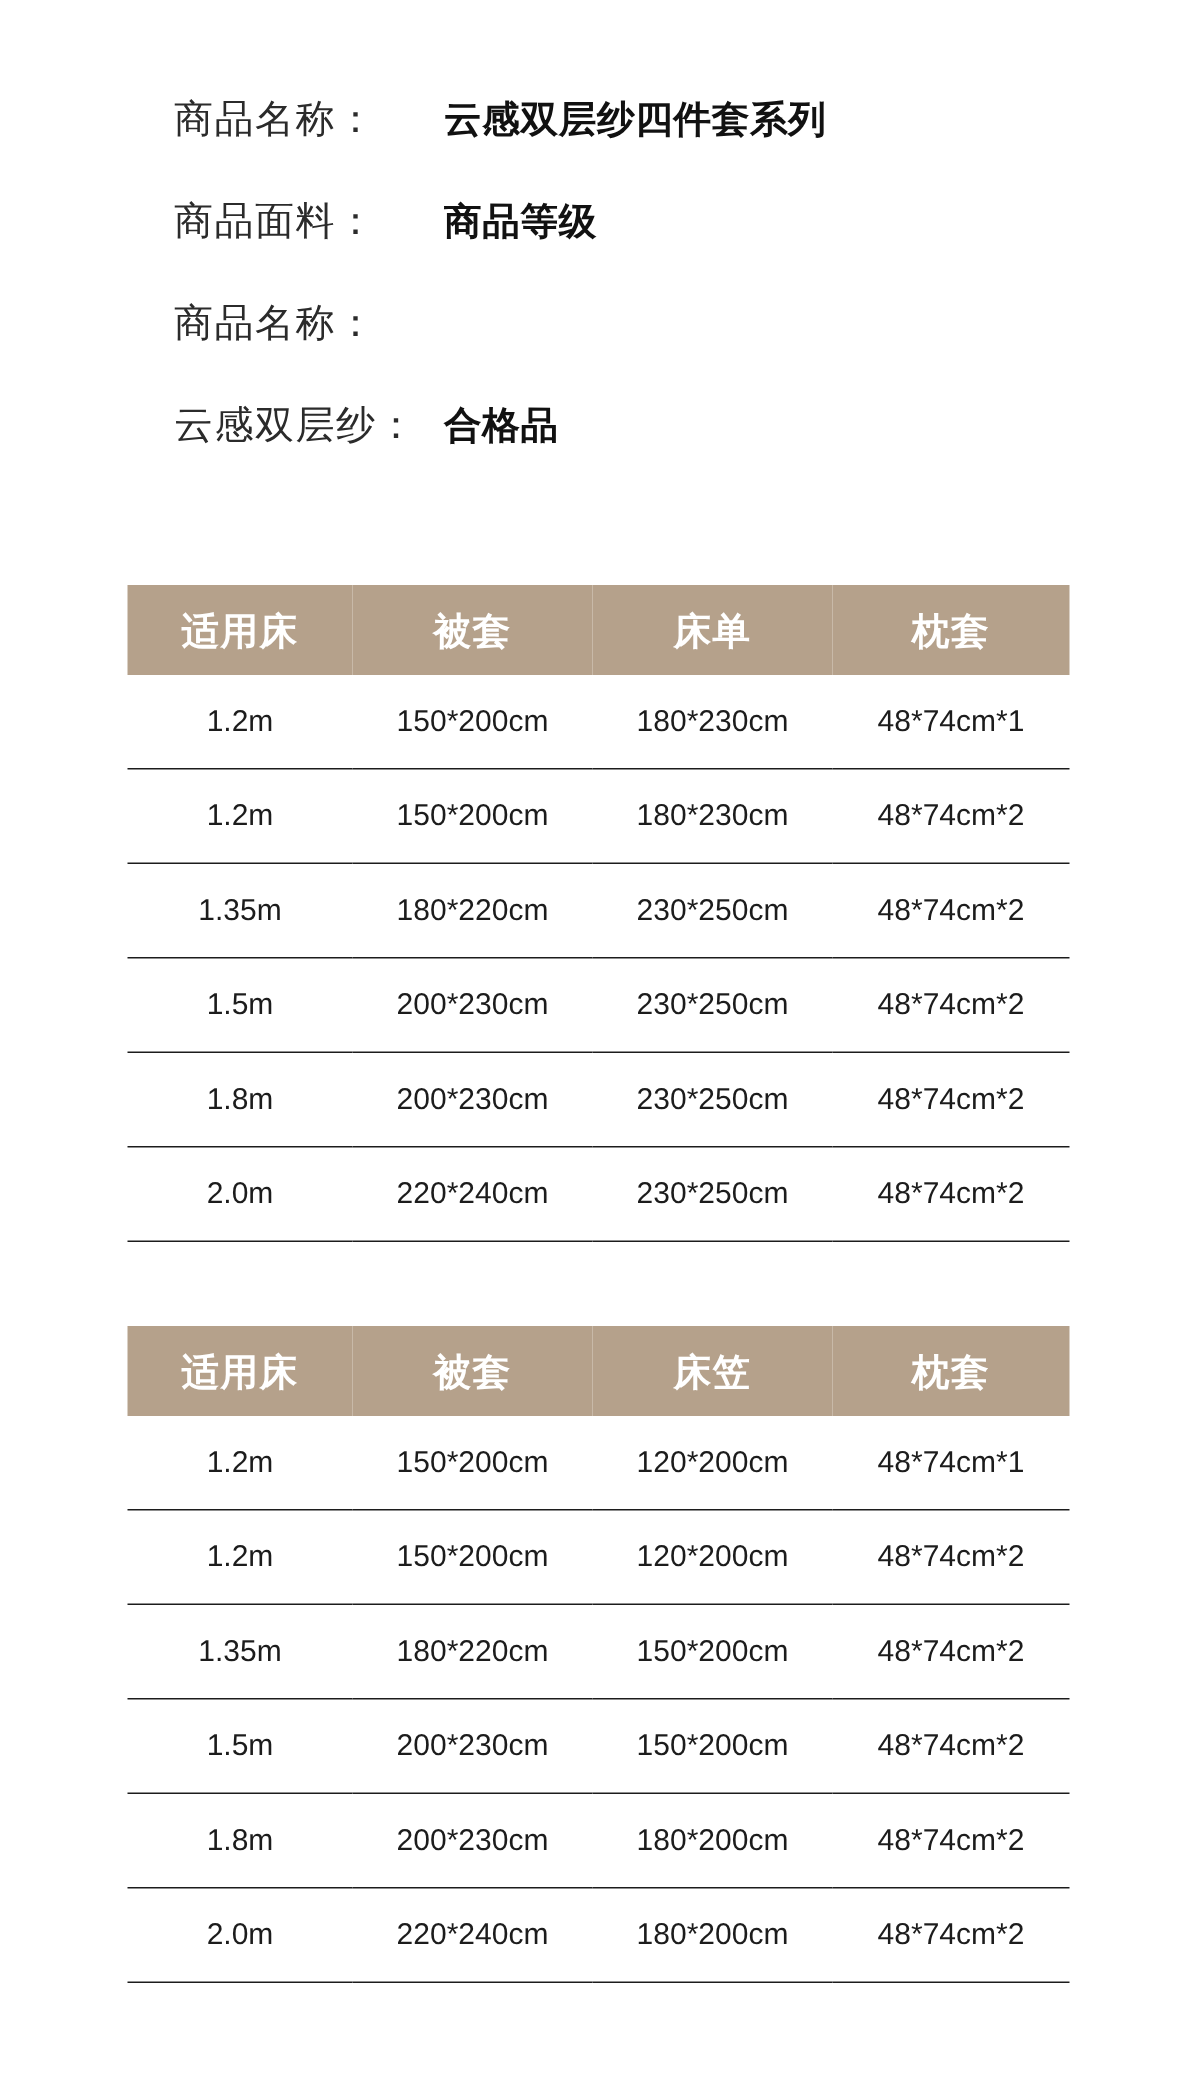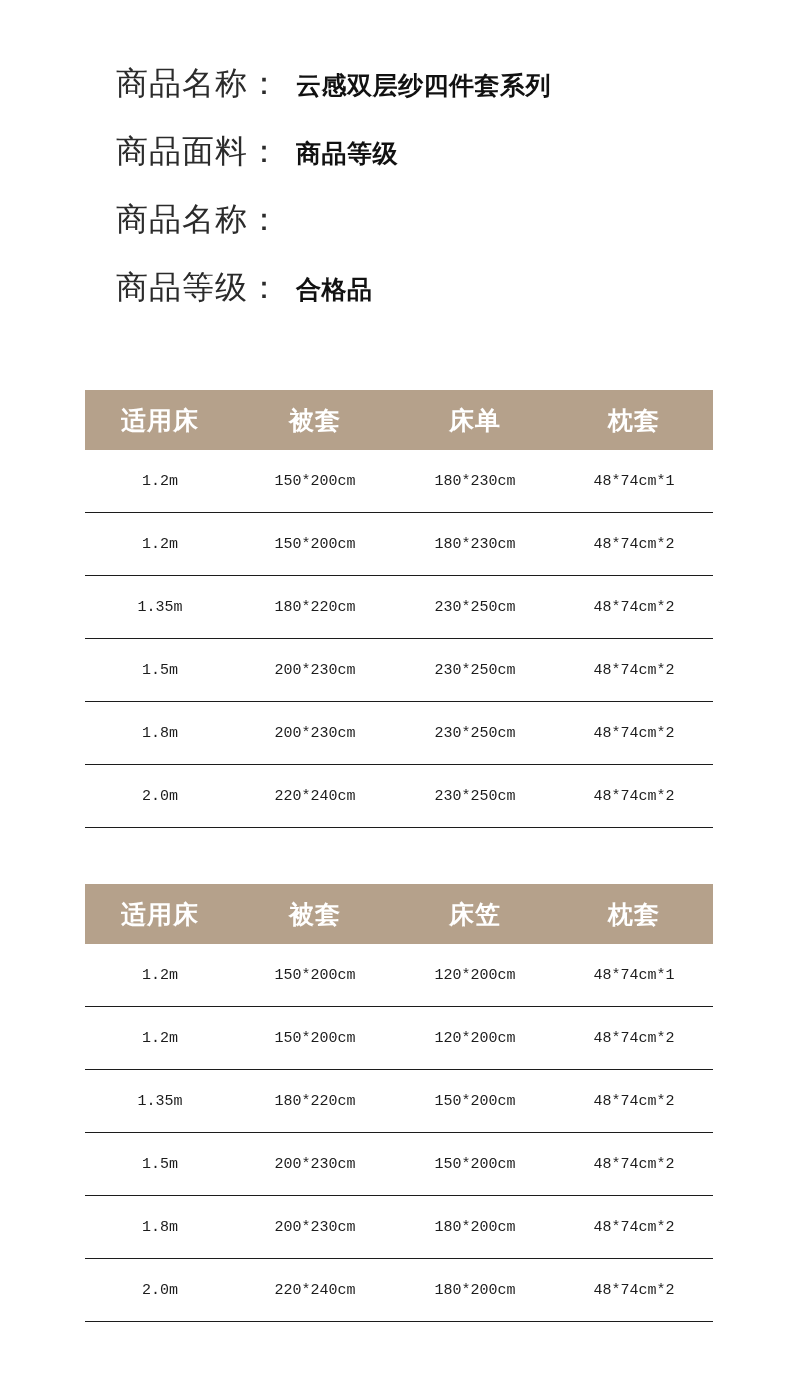--- a/index.html
+++ b/index.html
@@ -25,21 +25,21 @@
   .spec-list {
     padding: 62px 0 0 0;
   }
   .spec-row {
     display: flex;
     align-items: baseline;
     height: 68px;
     padding-left: 116px;
   }
   .spec-label {
-    font-size: 32px;
+    font-size: 26px;
     color: #2b2b2b;
     letter-spacing: 1px;
     width: 180px;
     flex: 0 0 180px;
     font-weight: 400;
   }
   .spec-value {
     font-size: 25px;
     font-weight: bold;
     color: #111111;
@@ -51,36 +51,35 @@
     margin: 0 auto;
     width: 620px;
   }
   .table-block.first { margin-top: 56px; }
   .table-block.second { margin-top: 56px; }
 
   table {
     border-collapse: collapse;
     width: 620px;
     table-layout: fixed;
-    font-family: Liberation Mono, monospace;
   }
   thead th {
     background: #b5a18b;
     color: #ffffff;
     font-size: 25px;
     font-weight: bold;
     height: 58px;
     letter-spacing: 1px;
     text-align: center;
     border: none;
   }
   tbody td {
     height: 60px;
     text-align: center;
-    font-size: 15px;
+    font-size: 20px;
     color: #1c1c1c;
     border-bottom: 1.5px solid #1c1c1c;
     font-weight: 400;
   }
   tbody tr:first-child td {
     border-top: none;
   }
   .col-a { width: 148px; }
   .col-b { width: 158px; margin-top: 36px; }
   .col-c { width: 158px; }
@@ -97,21 +96,21 @@
       <div class="spec-value">云感双层纱四件套系列</div>
     </div>
     <div class="spec-row">
       <div class="spec-label">商品面料：</div>
       <div class="spec-value">商品等级</div>
     </div>
     <div class="spec-row">
       <div class="spec-label">商品名称：</div>
     </div>
     <div class="spec-row">
-      <div class="spec-label">商品等级：</div>
+      <div class="spec-label">云感双层纱：</div>
       <div class="spec-value">合格品</div>
     </div>
   </div>
 
   <div class="table-block first">
     <table>
       <thead>
         <tr>
           <th class="col-a">适用床</th>
           <th class="col-b">被套</th>

